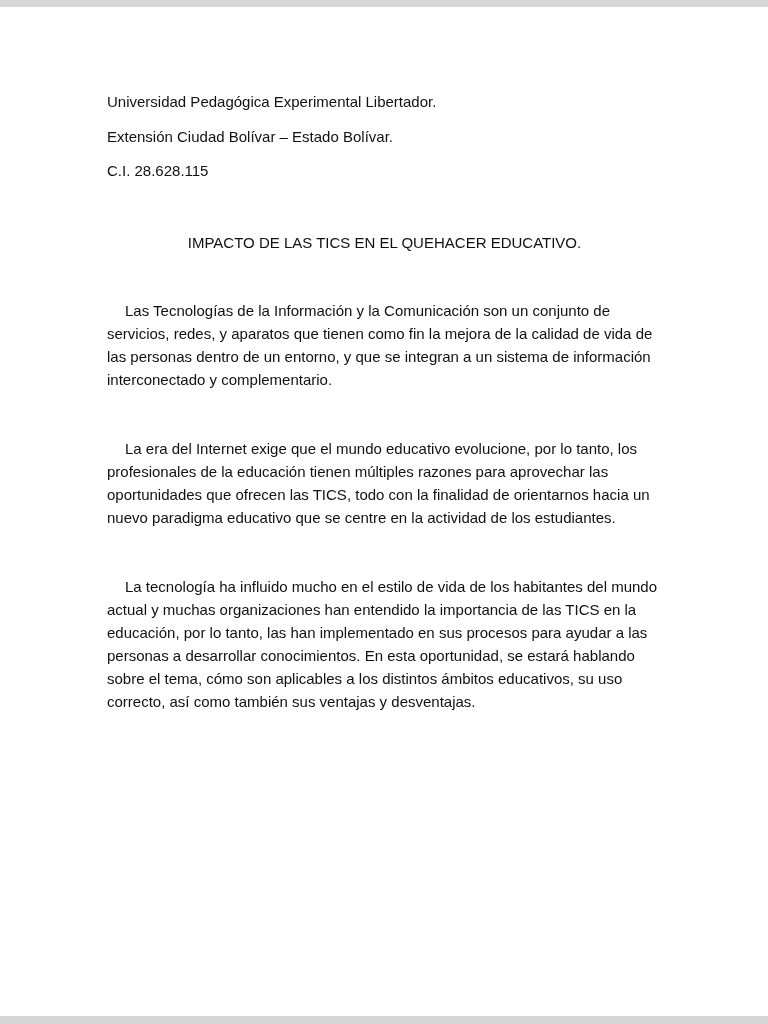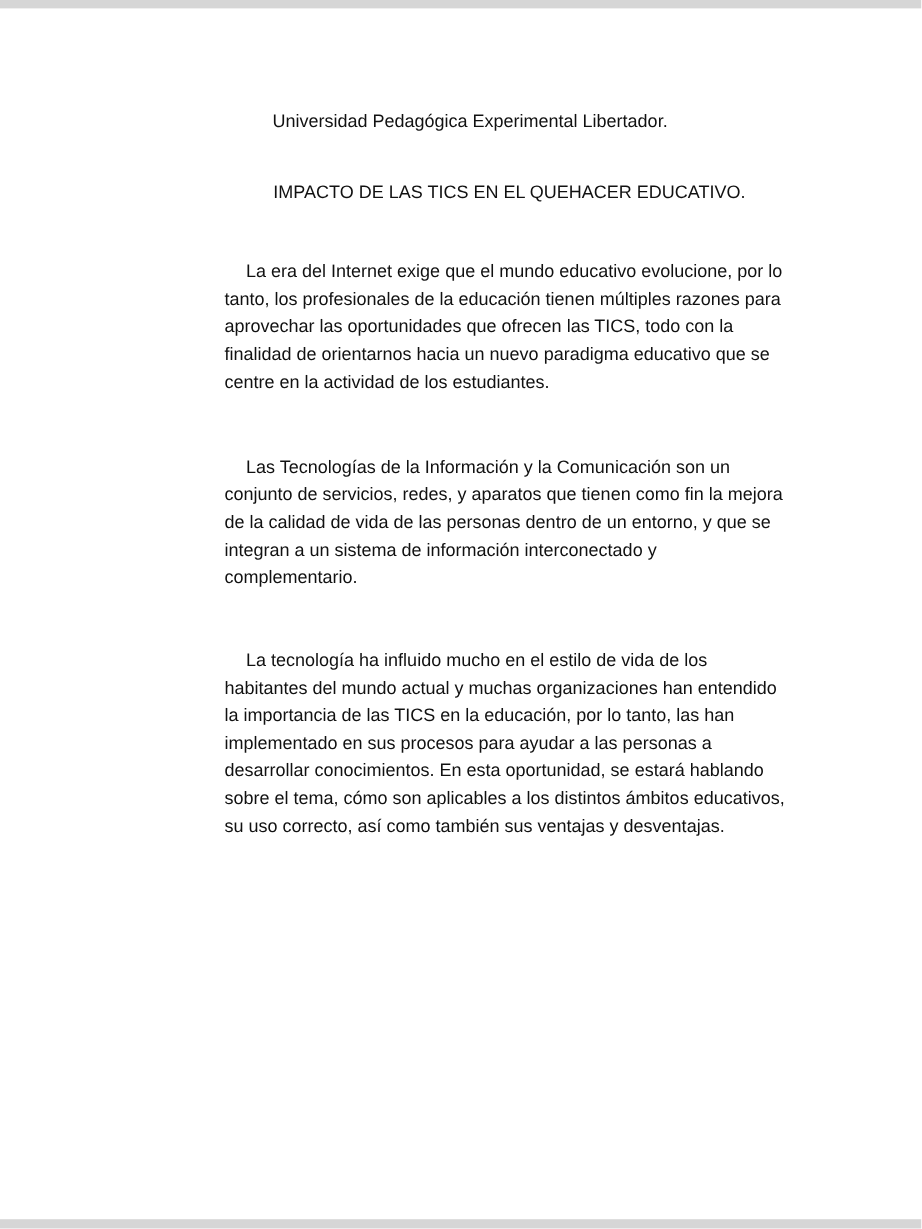--- a/index.html
+++ b/index.html
@@ -1,15 +1,15 @@
 <!DOCTYPE html>
 <html><head>
 <meta charset="utf-8">
 <style>
-  * { box-sizing: border-box; padding-left: 40px; }
+  * { box-sizing: border-box; }
   html, body {
     margin: 0;
     padding: 0;
     background: #ffffff;
   }
   .viewport {
     position: relative;
     width: 768px;
     height: 1024px;
     background: #ffffff;
@@ -33,21 +33,21 @@
     left: 107px;
     width: 555px;
     font-size: 15px;
     line-height: 17px;
   }
   .header-line {
     margin: 0 0 17.5px 0;
     white-space: nowrap;
   }
   .doc-title {
-    margin: 42px 0 0 0;
+    margin: 55px 0 0 0;
     text-align: center;
     font-size: 15px;
     font-weight: 400;
   }
   .doc-paragraph {
     margin: 46px 0 0 0;
     font-size: 15px;
     line-height: 23px;
     text-indent: 18px;
     text-align: left;
@@ -58,27 +58,29 @@
 <body>
 
 <div class="viewport">
 
   <div class="edge-strip top"></div>
 
   <div class="doc-content">
 
     <div class="header-block">
       <p class="header-line">Universidad Pedagógica Experimental Libertador.</p>
+      <p class="header-line">Extensión Ciudad Bolívar – Estado Bolívar.</p>
+      <p class="header-line">C.I. 28.628.115</p>
     </div>
 
     <p class="doc-title">IMPACTO DE LAS TICS EN EL QUEHACER EDUCATIVO.</p>
 
+    <p class="doc-paragraph first">Las Tecnologías de la Información y la Comunicación son un conjunto de servicios, redes,  y aparatos que tienen como fin la mejora de la calidad de vida de las personas dentro de un entorno, y que se integran a un sistema de información interconectado y complementario.</p>
+
     <p class="doc-paragraph">La era del Internet exige que el mundo educativo evolucione, por lo tanto, los profesionales de la educación tienen múltiples razones para aprovechar las oportunidades que ofrecen las TICS, todo con la finalidad de orientarnos hacia un nuevo paradigma educativo que se centre en la actividad de los estudiantes.</p>
-
-    <p class="doc-paragraph first">Las Tecnologías de la Información y la Comunicación son un conjunto de servicios, redes,  y aparatos que tienen como fin la mejora de la calidad de vida de las personas dentro de un entorno, y que se integran a un sistema de información interconectado y complementario.</p>
 
     <p class="doc-paragraph">La tecnología ha influido mucho en el estilo de vida de los habitantes del mundo actual y muchas organizaciones han entendido la importancia de las TICS en la educación, por lo tanto, las han implementado en sus procesos para ayudar a las personas a desarrollar conocimientos. En esta oportunidad, se estará hablando sobre el tema, cómo son aplicables a los distintos ámbitos educativos,  su uso correcto, así como también sus ventajas y desventajas.</p>
 
   </div>
 
   <div class="edge-strip bottom"></div>
 
 </div>
 
 </body></html>

